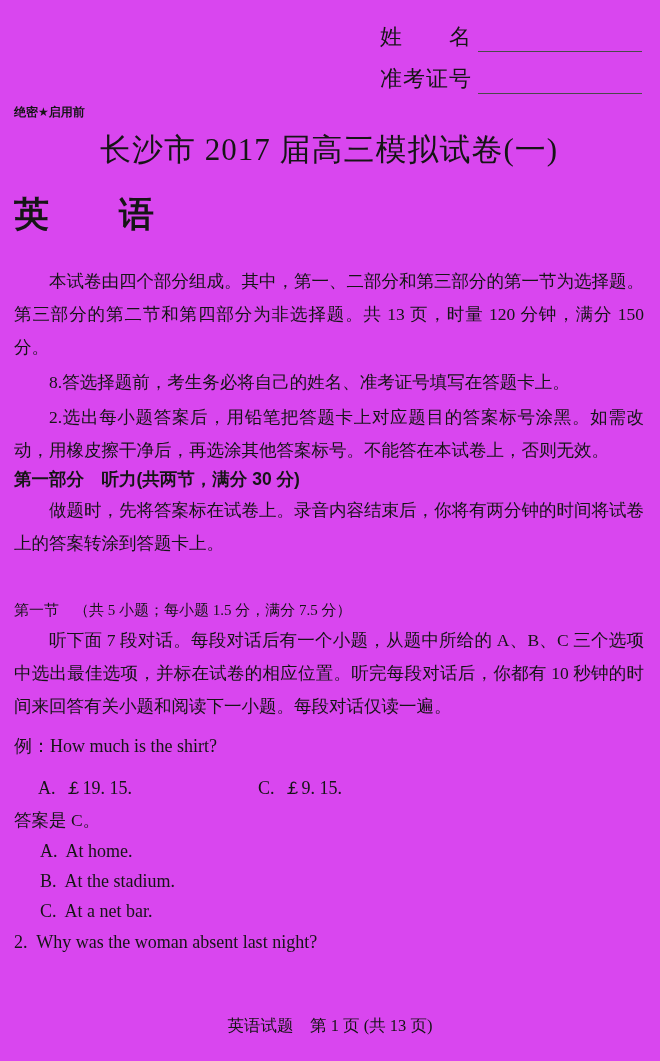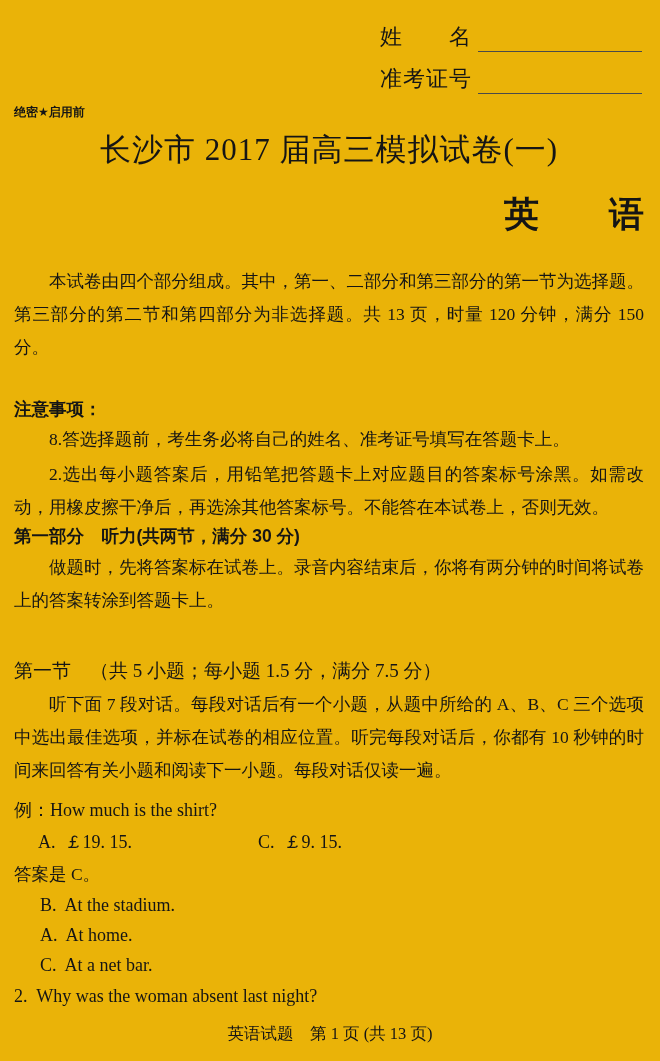--- a/index.html
+++ b/index.html
@@ -1,69 +1,69 @@
 <!DOCTYPE html>
 <html lang="zh"><head>
 <meta charset="utf-8">
 <style>
   html,body { margin:0; padding:0; background:#e8e8e8; }
   .page {
     position:relative;
     width:660px; height:1061px;
     margin:0 auto;
-    background:#eab308;
+    background:#d946ef;
     color:#151515;
     box-sizing:border-box;
     padding:10px 16px 0 14px;
     overflow:hidden;
     font-family:"Liberation Serif","DejaVu Serif",serif;
   }
   .sans { font-family:"Liberation Sans","DejaVu Sans",sans-serif; }
 
   
   .fields { width:262px; margin-left:auto; margin-right:2px; }
   .field-row { display:flex; align-items:flex-end; height:42px; font-size:22px; letter-spacing:1px; }
   .field-label { white-space:pre; }
   .field-line { flex:1; border-bottom:1.5px solid #4a4a4a; margin-left:6px; height:30px; }
 
   .secrecy { font-size:12px; font-weight:bold; margin-top:10px; }
 
   .title { text-align:center; font-size:31px; font-weight:normal; margin-top:8px; letter-spacing:1px; }
-  .subject { text-align:right; font-size:35px; font-weight:bold; margin-top:20px; white-space:pre; }
+  .subject { text-align:left; font-size:35px; font-weight:bold; margin-top:20px; white-space:pre; }
 
   .para {
     font-size:17.5px; line-height:33px;
     text-align:justify; text-indent:2em;
     margin:0;
   }
   .intro { margin-top:27px; }
 
   .notes-heading { font-size:17.5px; font-weight:bold; margin-top:33px; }
   .note-item { margin-top:2px; }
 
   .part-heading { font-size:17.5px; font-weight:bold; white-space:pre; }
   .part-instruction { margin-top:3px; }
 
-  .sec-heading { font-size:19px; margin-top:41px; white-space:pre; }
+  .sec-heading { font-size:15px; margin-top:41px; white-space:pre; }
   .sec-instruction { margin-top:4px; }
 
   .example-prompt { font-size:18px; line-height:30px; margin-top:8px; }
-  .example-options { display:flex; font-size:18px; line-height:30px; padding-left:24px; margin-top:2px; }
+  .example-options { display:flex; font-size:18px; line-height:30px; padding-left:24px; margin-top:12px; }
   .example-options .opt { white-space:pre; }
   .example-options .opt:nth-child(1) { width:220px; }
   .example-options .opt:nth-child(2) { width:214px; }
   .answer-line { font-size:17.5px; line-height:31px; margin-top:2px; }
 
   .question { font-size:18px; line-height:30px; }
   .q-text { margin-top:1px; white-space:pre; }
   .q-options .opt { padding-left:26px; white-space:pre; }
   .opt-label { letter-spacing:0; }
 
   .footer {
-    position:absolute; left:0; bottom:16px; width:100%;
+    position:absolute; left:0; bottom:24px; width:100%;
     text-align:center; font-size:16.5px; white-space:pre;
   }
 </style>
 </head>
 <body>
 
 <div class="page">
 
   <div class="fields">
     <div class="field-row">
@@ -77,43 +77,42 @@
   </div>
 
   <div class="secrecy sans">绝密★启用前</div>
 
   <div class="title">长沙市 2017 届高三模拟试卷(一)</div>
 
   <div class="subject sans">英　　语</div>
 
   <p class="para intro">本试卷由四个部分组成。其中，第一、二部分和第三部分的第一节为选择题。第三部分的第二节和第四部分为非选择题。共 13 页，时量 120 分钟，满分 150 分。</p>
 
-  <div class="notes-heading sans">注意事项：</div>
   <p class="para note-item">8.答选择题前，考生务必将自己的姓名、准考证号填写在答题卡上。</p>
   <p class="para note-item">2.选出每小题答案后，用铅笔把答题卡上对应题目的答案标号涂黑。如需改动，用橡皮擦干净后，再选涂其他答案标号。不能答在本试卷上，否则无效。</p>
 
   <div class="part-heading sans">第一部分　听力(共两节，满分 30 分)</div>
   <p class="para part-instruction">做题时，先将答案标在试卷上。录音内容结束后，你将有两分钟的时间将试卷上的答案转涂到答题卡上。</p>
 
   <div class="sec-heading">第一节　（共 5 小题；每小题 1.5 分，满分 7.5 分）</div>
   <p class="para sec-instruction">听下面 7 段对话。每段对话后有一个小题，从题中所给的 A、B、C 三个选项中选出最佳选项，并标在试卷的相应位置。听完每段对话后，你都有 10 秒钟的时间来回答有关小题和阅读下一小题。每段对话仅读一遍。</p>
 
   <div class="example-prompt">例：How much is the shirt?</div>
 
   <div class="example-options">
     <span class="opt"><span class="opt-label">A.</span>  <span>￡19. 15.</span></span>
     <span class="opt"><span class="opt-label">C.</span>  <span>￡9. 15.</span></span>
   </div>
 
   <div class="answer-line">答案是 C。</div>
 
   <div class="question">
     <div class="q-options">
+      <div class="opt"><span class="opt-label">A.</span>  <span>At home.</span></div>
       <div class="opt"><span class="opt-label">B.</span>  <span>At the stadium.</span></div>
-      <div class="opt"><span class="opt-label">A.</span>  <span>At home.</span></div>
       <div class="opt"><span class="opt-label">C.</span>  <span>At a net bar.</span></div>
     </div>
   </div>
 
   <div class="question">
     <div class="q-text"><span>2.</span>  <span>Why was the woman absent last night?</span></div>
 
   </div>
 
   <div class="footer">英语试题　第 1 页 (共 13 页)</div>

